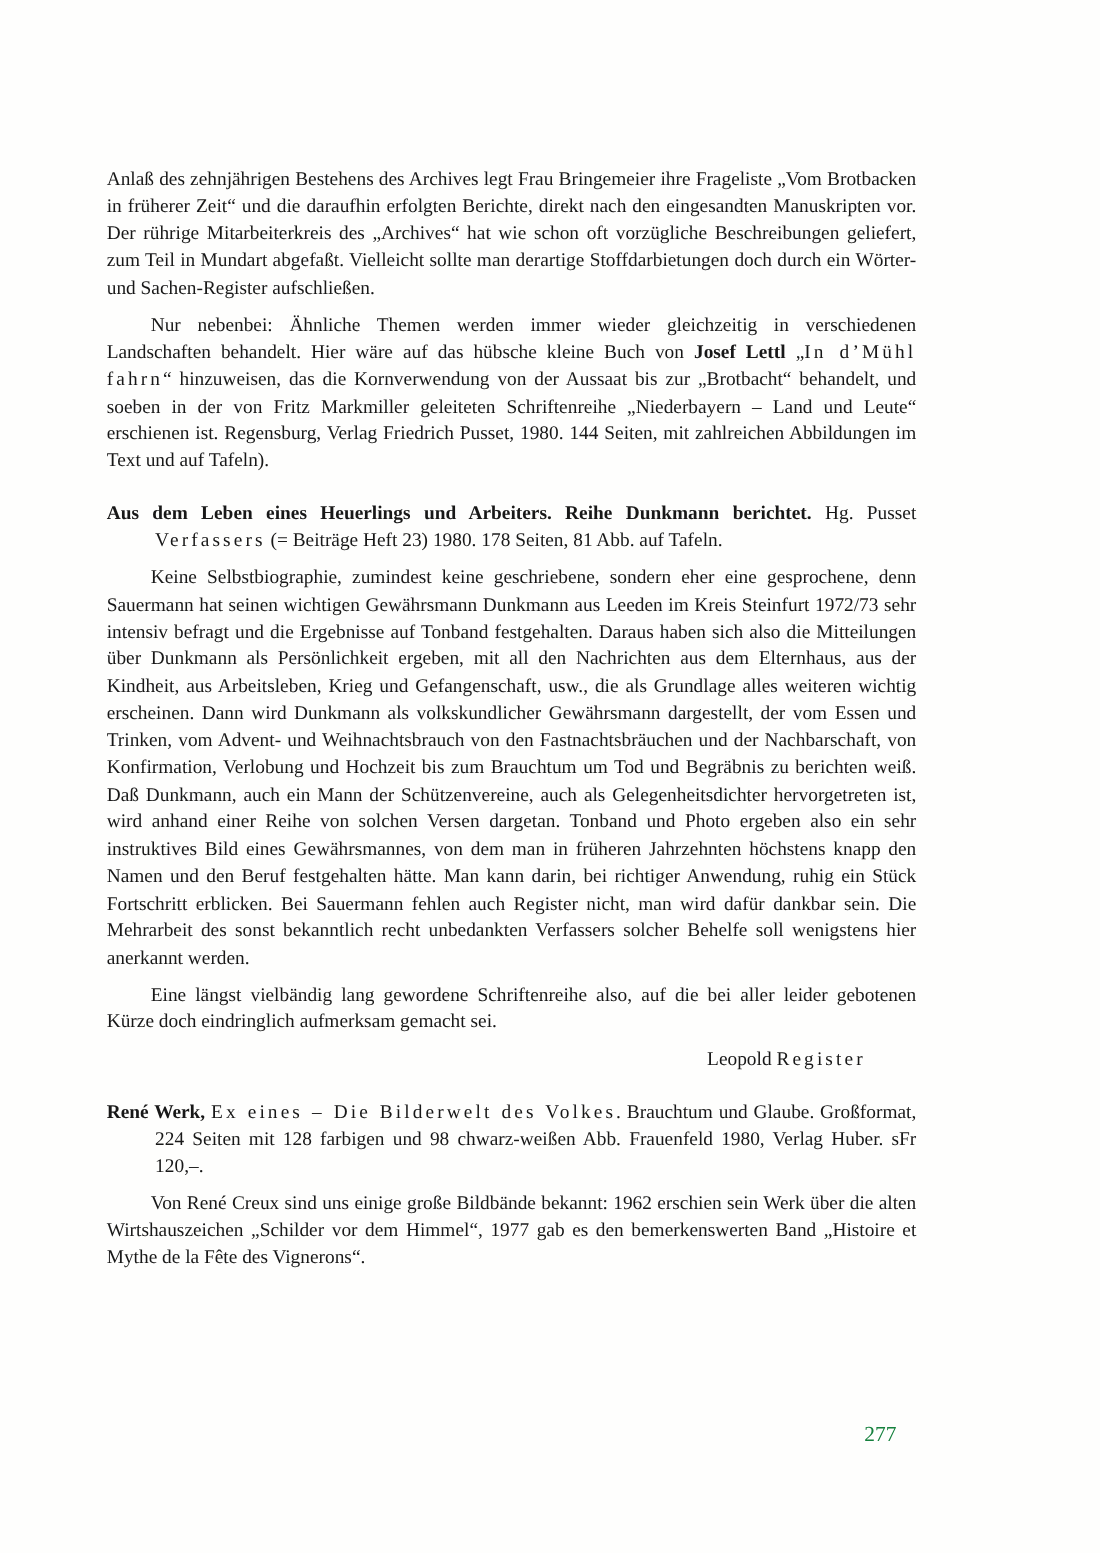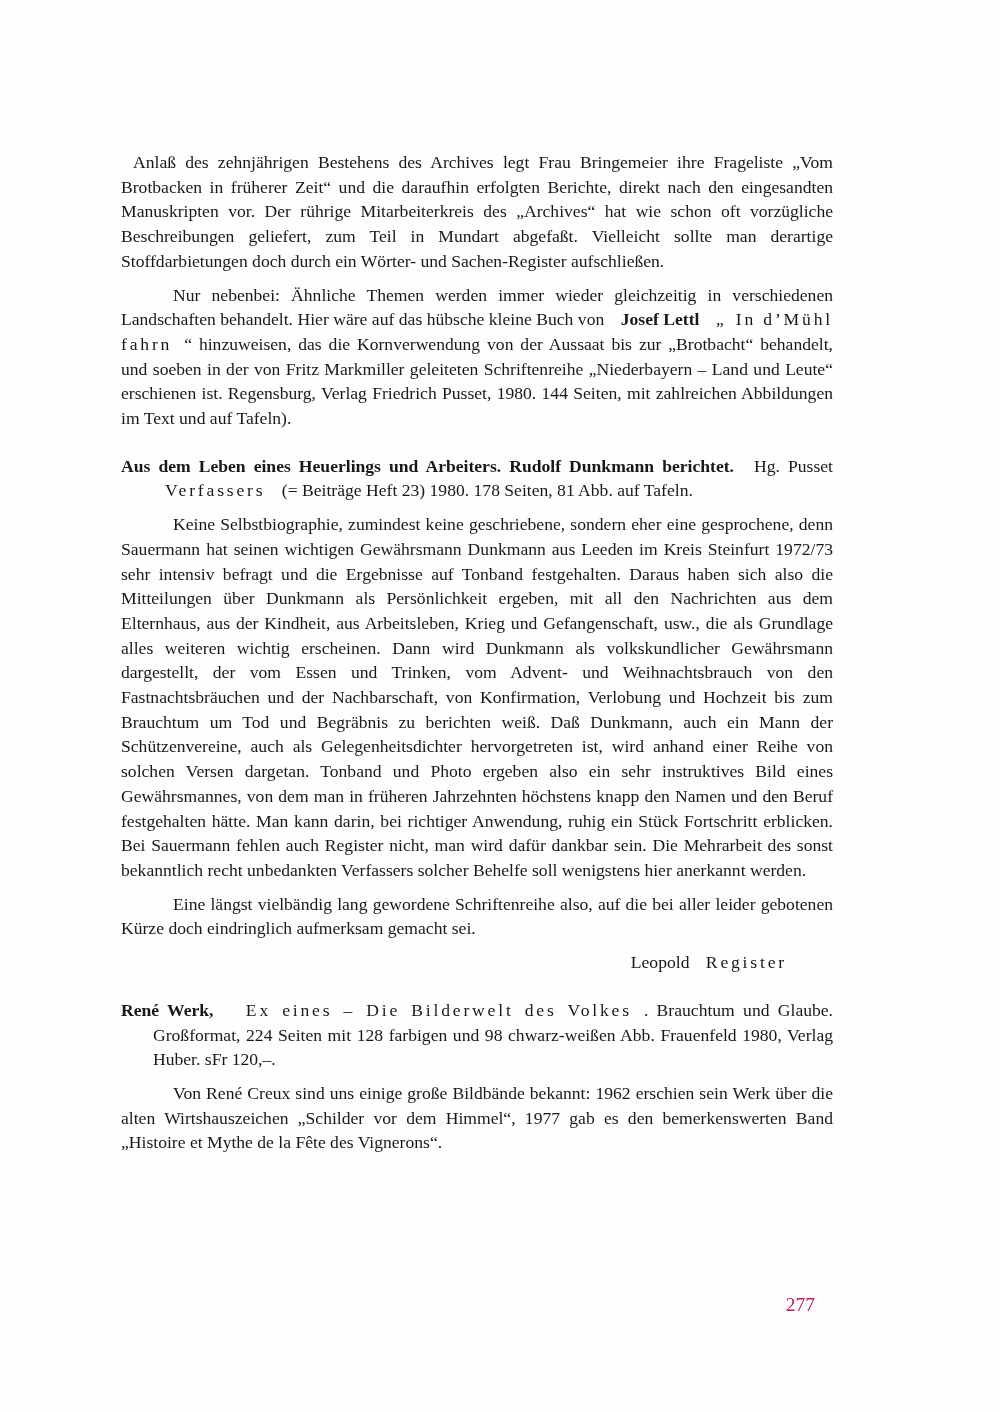--- a/index.html
+++ b/index.html
@@ -1,15 +1,15 @@
 <!DOCTYPE html>
 <html lang="de"><head>
 <meta charset="utf-8">
 <style>
-  * { box-sizing: border-box; padding-left: 12px; }
+  * { box-sizing: border-box; }
   html, body { margin: 0; padding: 0; }
   body {
     width: 1000px;
     height: 1412px;
     background: #fdfdfb;
     font-family: "Liberation Serif", "DejaVu Serif", serif;
     color: #181818;
   }
   .page {
     position: relative;
@@ -42,31 +42,31 @@
   }
   .bold   { font-weight: bold; }
   .spaced { letter-spacing: 0.16em; }
   .page-number {
     position: absolute;
     left: 97px;
     top: 1294px;
     width: 718px;
     text-align: right;
     font-size: 19.5px;
-    color: #be185d;
+    color: #15803d;
   }
 </style>
 </head>
 <body>
 
 <div class="page">
   <div class="text-column">
     <p class="p-first"><span>Anlaß des zehnjährigen Bestehens des Archives legt Frau Bringemeier ihre Frageliste „Vom Brotbacken in früherer Zeit“ und die daraufhin erfolgten Berichte, direkt nach den eingesandten Manuskripten vor. Der rührige Mitarbeiterkreis des „Archives“ hat wie schon oft vorzügliche Beschreibungen geliefert, zum Teil in Mundart abgefaßt. Vielleicht sollte man derartige Stoffdarbietungen doch durch ein Wörter- und Sachen-Register aufschließen.</span></p>
     <p class="p-indent"><span>Nur nebenbei: Ähnliche Themen werden immer wieder gleichzeitig in verschiedenen Landschaften behandelt. Hier wäre auf das hübsche kleine Buch von </span><span class="bold">Josef Lettl</span><span> „</span><span class="spaced">In d’Mühl fahrn</span><span>“ hinzuweisen, das die Kornverwendung von der Aussaat bis zur „Brotbacht“ behandelt, und soeben in der von Fritz Markmiller geleiteten Schriftenreihe „Niederbayern – Land und Leute“ erschienen ist. Regensburg, Verlag Friedrich Pusset, 1980. 144 Seiten, mit zahlreichen Abbildungen im Text und auf Tafeln).</span></p>
-    <p class="review-entry"><span class="bold">Aus dem Leben eines Heuerlings und Arbeiters. Rudolf Dunkmann berichtet.</span><span> Hg. Pusset </span><span class="spaced">Verfassers</span><span> (= Beiträge Heft 23) 1980. 178 Seiten, 81 Abb. auf Tafeln.</span></p>
+    <p class="review-entry"><span class="bold">Aus dem Leben eines Heuerlings und Arbeiters. Reihe Dunkmann berichtet.</span><span> Hg. Pusset </span><span class="spaced">Verfassers</span><span> (= Beiträge Heft 23) 1980. 178 Seiten, 81 Abb. auf Tafeln.</span></p>
     <p class="p-indent"><span>Keine Selbstbiographie, zumindest keine geschriebene, sondern eher eine gesprochene, denn Sauermann hat seinen wichtigen Gewährsmann Dunkmann aus Leeden im Kreis Steinfurt 1972/73 sehr intensiv befragt und die Ergebnisse auf Tonband festgehalten. Daraus haben sich also die Mitteilungen über Dunkmann als Persönlichkeit ergeben, mit all den Nachrichten aus dem Elternhaus, aus der Kindheit, aus Arbeitsleben, Krieg und Gefangenschaft, usw., die als Grundlage alles weiteren wichtig erscheinen. Dann wird Dunkmann als volkskundlicher Gewährsmann dargestellt, der vom Essen und Trinken, vom Advent- und Weihnachtsbrauch von den Fastnachtsbräuchen und der Nachbarschaft, von Konfirmation, Verlobung und Hochzeit bis zum Brauchtum um Tod und Begräbnis zu berichten weiß. Daß Dunkmann, auch ein Mann der Schützenvereine, auch als Gelegenheitsdichter hervorgetreten ist, wird anhand einer Reihe von solchen Versen dargetan. Tonband und Photo ergeben also ein sehr instruktives Bild eines Gewährsmannes, von dem man in früheren Jahrzehnten höchstens knapp den Namen und den Beruf festgehalten hätte. Man kann darin, bei richtiger Anwendung, ruhig ein Stück Fortschritt erblicken. Bei Sauermann fehlen auch Register nicht, man wird dafür dankbar sein. Die Mehrarbeit des sonst bekanntlich recht unbedankten Verfassers solcher Behelfe soll wenigstens hier anerkannt werden.</span></p>
     <p class="p-indent"><span>Eine längst vielbändig lang gewordene Schriftenreihe also, auf die bei aller leider gebotenen Kürze doch eindringlich aufmerksam gemacht sei.</span></p>
     <p class="signature"><span>Leopold </span><span class="spaced">Register</span></p>
     <p class="review-entry"><span class="bold">René Werk,</span><span> </span><span class="spaced">Ex eines – Die Bilderwelt des Volkes</span><span>. Brauchtum und Glaube. Großformat, 224 Seiten mit 128 farbigen und 98 chwarz-weißen Abb. Frauenfeld 1980, Verlag Huber. sFr 120,–.</span></p>
     <p class="p-indent"><span>Von René Creux sind uns einige große Bildbände bekannt: 1962 erschien sein Werk über die alten Wirtshauszeichen „Schilder vor dem Himmel“, 1977 gab es den bemerkenswerten Band „Histoire et Mythe de la Fête des Vignerons“.</span></p>
   </div>
   <div class="page-number">277</div>
 </div>
 
 </body></html>

